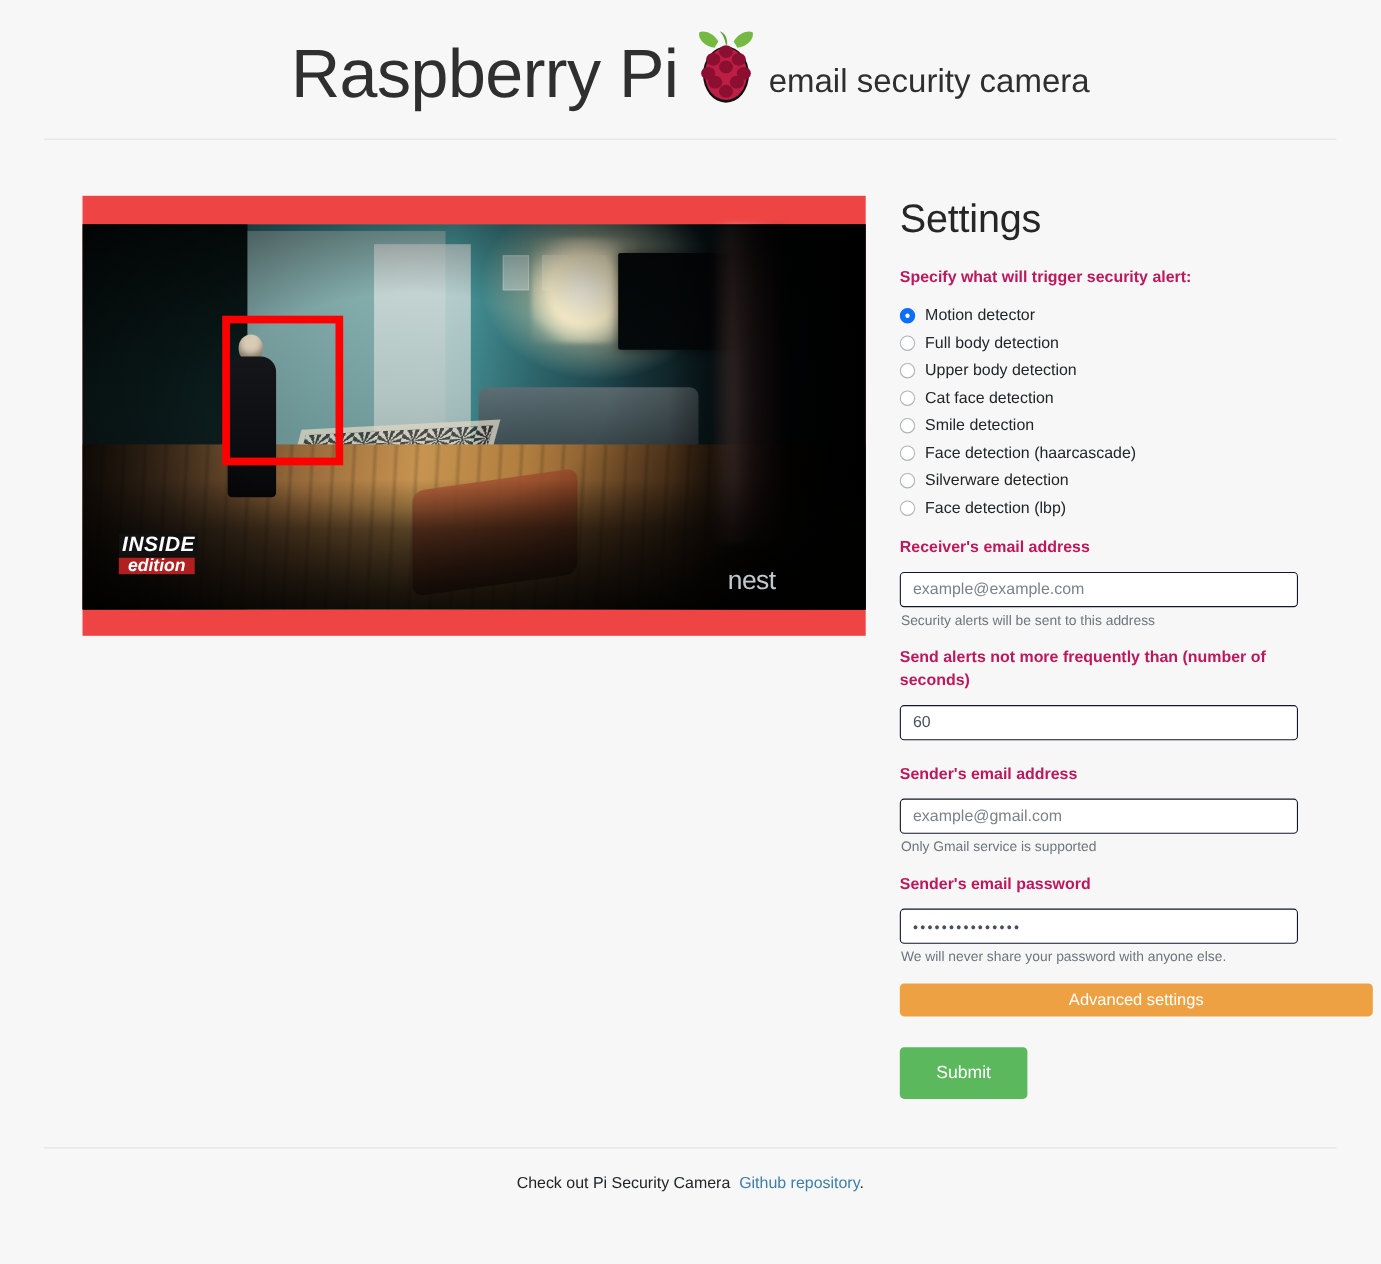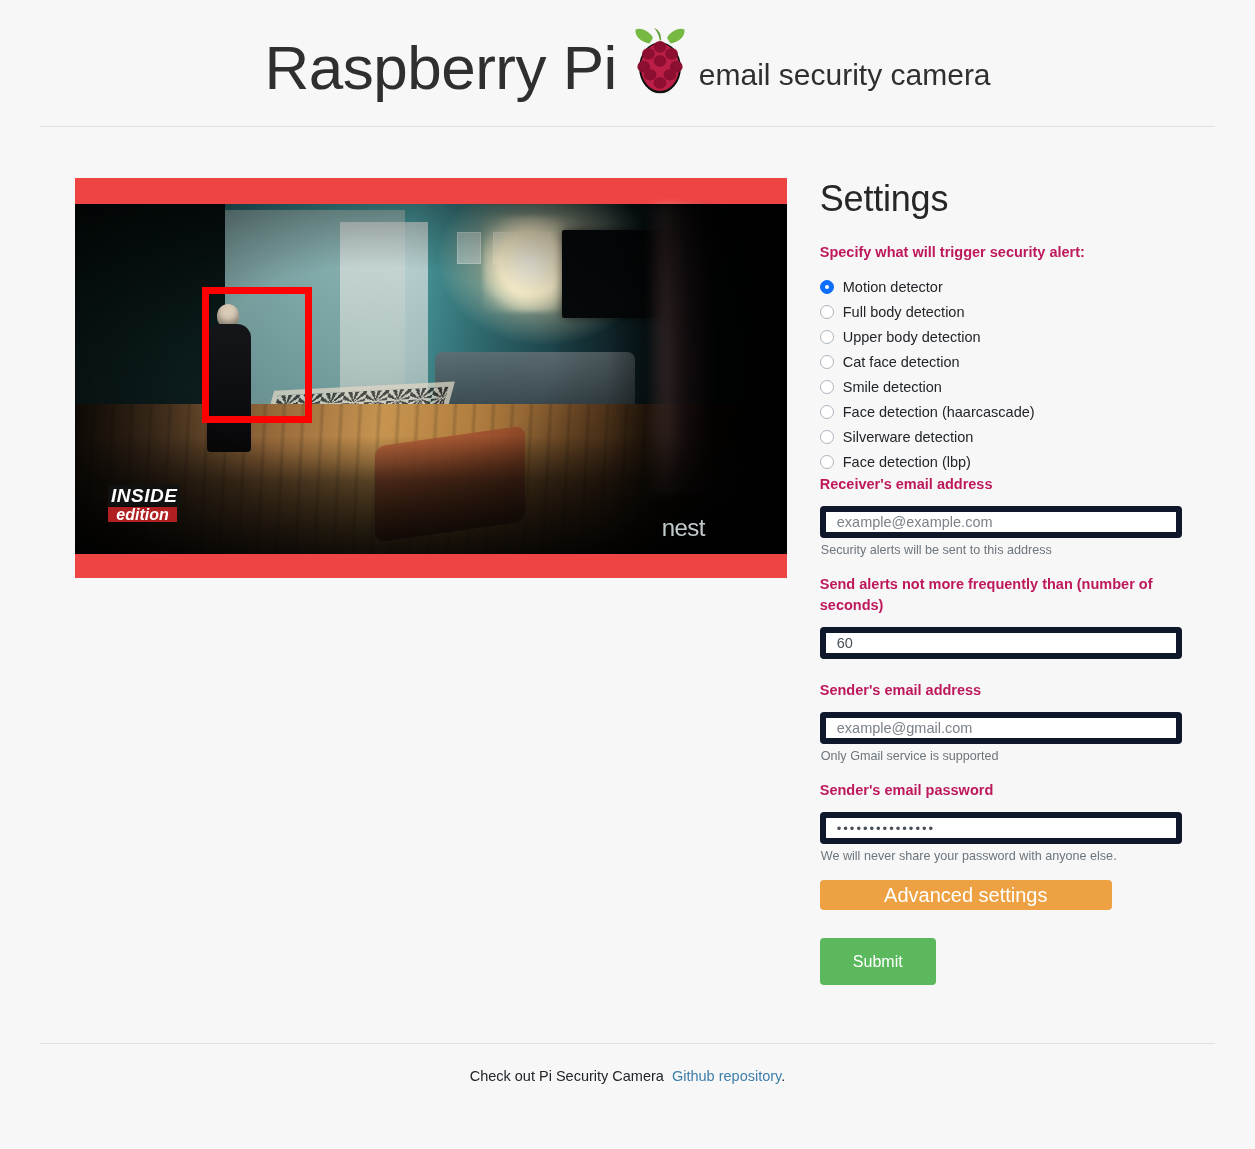--- a/index.html
+++ b/index.html
@@ -193,21 +193,21 @@
   
   h2.settings-title {
     margin: 0 0 22px 0;
     font-size: 36px; font-weight: 300; color: #262626;
     letter-spacing: -0.2px;
   }
   .form-label {
     font-size: 14.5px; font-weight: 700; color: #be185d;
     margin-bottom: 11px; line-height: 1.45;
   }
-  .radio-group { }
+  .radio-group { margin-bottom: 14px; }
   .radio-row {
     display: flex; align-items: center; gap: 9px;
     height: 25px;
   }
   .radio {
     width: 14px; height: 14px; border-radius: 50%;
     border: 1px solid #adb5bd; background: #fff;
     flex: 0 0 auto; position: relative;
   }
   .radio.checked {
@@ -232,39 +232,39 @@
     content: ""; position: absolute; left: 4px; top: 1px;
     width: 4px; height: 8px;
     border: solid #fff; border-width: 0 1.8px 1.8px 0;
     transform: rotate(42deg);
   }
   .check-label { font-size: 14.5px; font-weight: 700; color: #212529; }
 
   .field { margin-bottom: 4px; }
   input.text-input {
     width: 362px; height: 32px;
-    border: 6px solid #0f172a; border-radius: 4px;
+    border: 1px solid #0f172a; border-radius: 4px;
     background: #fff; padding: 0 11px;
     font-size: 14.5px; font-family: "Liberation Sans", sans-serif;
     color: #495057; outline: none;
   }
   input.text-input::placeholder { color: #7b8289; opacity: 1; }
   input.value-dark { color: #495057; }
   input.pw { letter-spacing: 2px; font-size: 13px; color: #495057; }
   .help-text {
     font-size: 12.6px; color: #6c757d;
     margin: 5px 0 17px 1px;
   }
   .btn {
     border: none; border-radius: 4px; cursor: pointer;
     font-family: "Liberation Sans", sans-serif; color: #fff;
   }
   .btn-advanced {
-    width: 292px; height: 30px;
-    background: #eda142; font-size: 20px;
+    width: 430px; height: 30px;
+    background: #eda142; font-size: 15px;
     margin-bottom: 28px;
   }
   .btn-submit {
     width: 116px; height: 47px;
     background: #5cb85c; font-size: 16px;
   }
 
   
   .footer-rule {
     position: absolute; left: 40px; right: 40px; top: 1043px;

